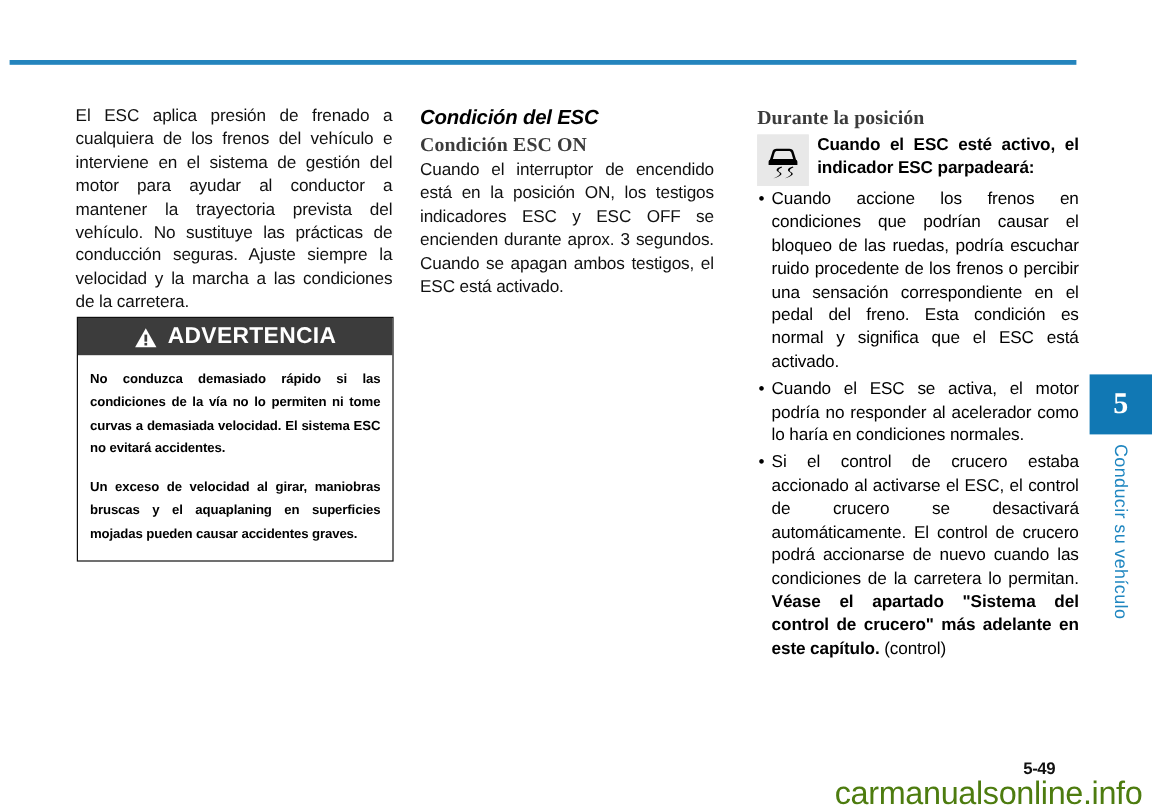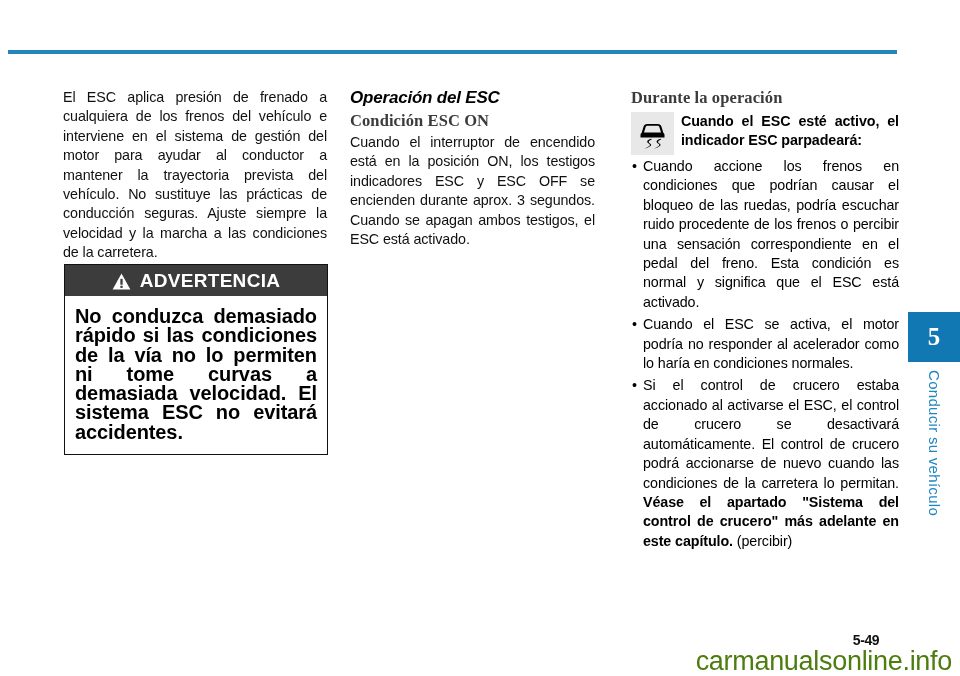--- a/index.html
+++ b/index.html
@@ -81,21 +81,21 @@
     font-size: 19px;
     font-weight: bold;
     letter-spacing: 0.3px;
     line-height: 19px;
   }
   .warning-body {
     padding: 11px 10px 12px 10px;
   }
   .warning-body p {
     margin: 0;
-    font-size: 20px;
+    font-size: 11px;
     line-height: 19.3px;
     font-weight: bold;
     text-align: justify;
     text-justify: inter-word;
     color: #000000;
     letter-spacing: -0.1px;
   }
   .warning-body p + p { margin-top: 13px; }
 
   
@@ -243,31 +243,32 @@
         <svg viewBox="0 0 20 18" width="19" height="17" xmlns="http://www.w3.org/2000/svg">
           <polygon points="10,0.6 19.4,17.4 0.6,17.4" fill="#ffffff"></polygon>
           <rect x="8.8" y="6.2" width="2.4" height="6.2" fill="#3c3c3c"></rect>
           <rect x="8.8" y="13.5" width="2.4" height="2.3" fill="#3c3c3c"></rect>
         </svg>
       </span>
       <span class="warning-title">ADVERTENCIA</span>
     </div>
     <div class="warning-body">
       <p>No conduzca demasiado rápido si las condiciones de la vía no lo permiten ni tome curvas a demasiada velocidad. El sistema ESC no evitará accidentes.</p>
+      <p>Un exceso de velocidad al girar, maniobras bruscas y el aquaplaning en superficies mojadas pueden causar accidentes graves.</p>
     </div>
   </div>
 
   <div class="column col-2">
-    <h2 class="h-section">Operación del ESC</h2>
+    <h2 class="h-section">Condición del ESC</h2>
     <h3 class="h-sub h-sub-tight">Condición ESC ON</h3>
     <p class="body-text">Cuando el interruptor de encendido está en la posición ON, los testigos indicadores ESC y ESC OFF se encienden durante aprox. 3 segundos. Cuando se apagan ambos testigos, el ESC está activado.</p>
   </div>
 
   <div class="column col-3">
-    <h3 class="h-sub">Durante la operación</h3>
+    <h3 class="h-sub">Durante la posición</h3>
 
     <div class="indicator-row">
       <span class="esc-icon-box">
         <svg viewBox="0 0 43 43" width="43" height="43" xmlns="http://www.w3.org/2000/svg">
           <rect x="0" y="0" width="43" height="43" fill="#e8e8e8"></rect>
 
           <path d="M9.5 23.0
                    C9.5 22.0 10.0 21.4 10.6 21.1
                    L12.6 14.6
                    C13.1 12.9 14.3 12.0 16.2 12.0
@@ -296,21 +297,21 @@
       <li>
         <span class="bullet-dot">•</span>
         <span>Cuando accione los frenos en condiciones que podrían causar el bloqueo de las ruedas, podría escuchar ruido procedente de los frenos o percibir una sensación correspondiente en el pedal del freno. Esta condición es normal y significa que el ESC está activado.</span>
       </li>
       <li>
         <span class="bullet-dot">•</span>
         <span>Cuando el ESC se activa, el motor podría no responder al acelerador como lo haría en condiciones normales.</span>
       </li>
       <li>
         <span class="bullet-dot">•</span>
-        <span>Si el control de crucero estaba accionado al activarse el ESC, el control de crucero se desactivará automáticamente. El control de crucero podrá accionarse de nuevo cuando las condiciones de la carretera lo permitan. </span><b class="strong">Véase el apartado "Sistema del control de crucero" más adelante en este capítulo.</b><span> (percibir)</span>
+        <span>Si el control de crucero estaba accionado al activarse el ESC, el control de crucero se desactivará automáticamente. El control de crucero podrá accionarse de nuevo cuando las condiciones de la carretera lo permitan. </span><b class="strong">Véase el apartado "Sistema del control de crucero" más adelante en este capítulo.</b><span> (control)</span>
       </li>
     </ul>
   </div>
 
   <div class="chapter-tab">
     <div class="chapter-number">5</div>
     <div class="chapter-label-wrap">
       <div class="chapter-label">Conducir su vehículo</div>
     </div>
   </div>

